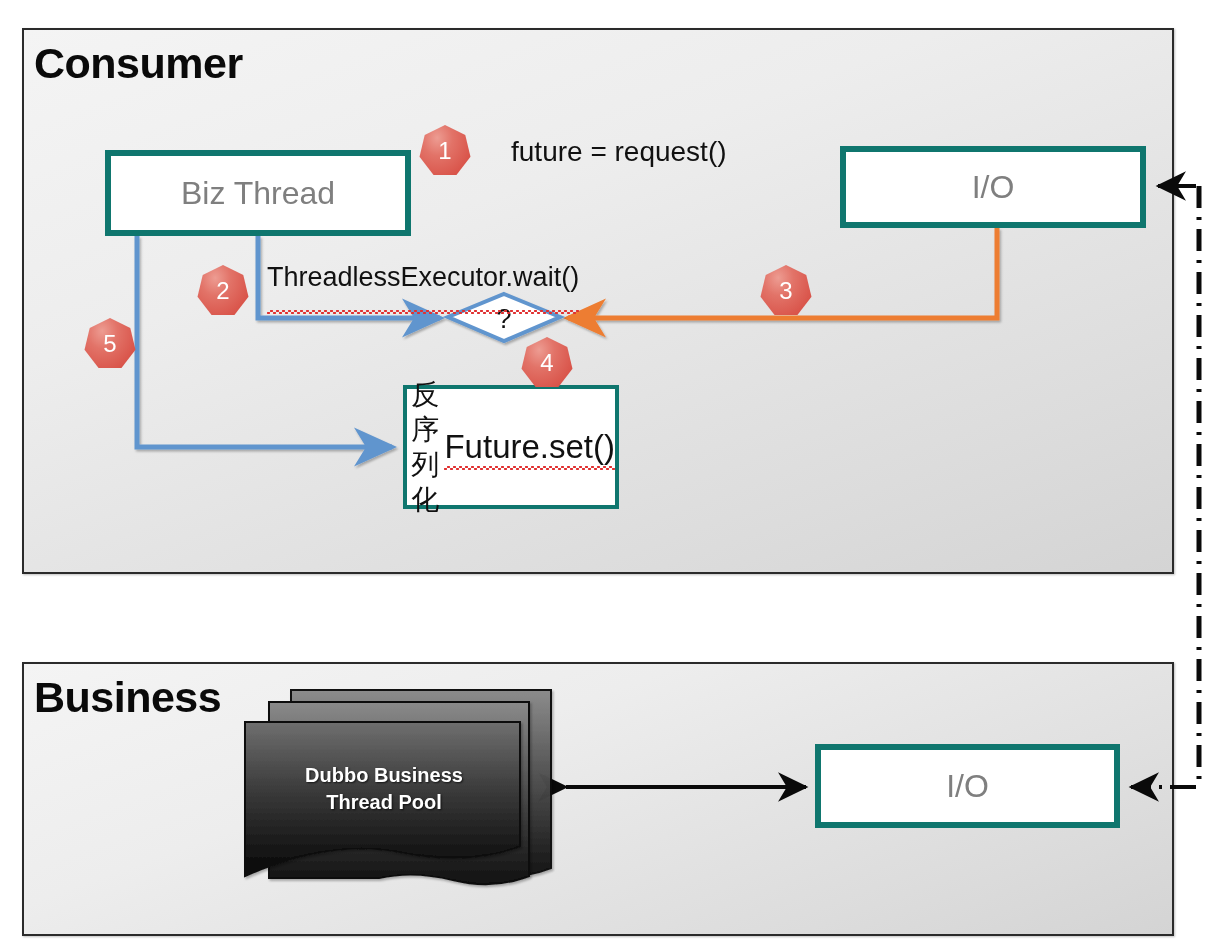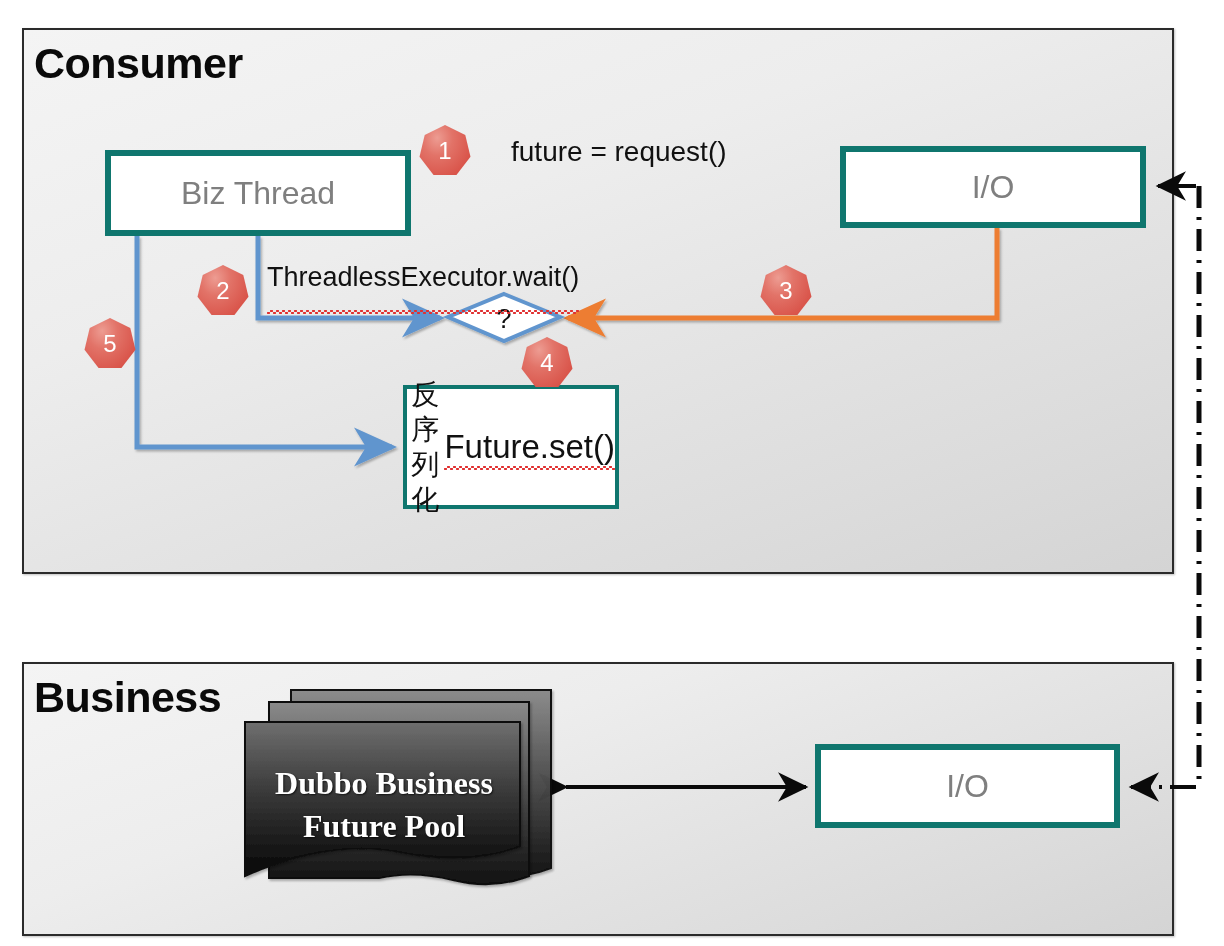--- a/index.html
+++ b/index.html
@@ -138,26 +138,25 @@
   
   #dubbo-pool {
     position: absolute;
     left: 243px; top: 684px; width: 314px; height: 208px;
   }
   #dubbo-pool .pool-text {
     position: absolute;
     left: 6px; top: 78px; width: 270px;
     text-align: center;
     color: #ffffff;
-    font-size: 32px;
+    font-size: 20px;
     font-weight: bold;
     line-height: 1.35;
     text-shadow: 1px 1px 2px rgba(0,0,0,0.7);
     pointer-events: none;
-    font-family: Liberation Serif, serif;
   }
 </style>
 </head>
 <body>
 
 <div id="stage">
 
   <div class="panel" id="consumer-panel"></div>
   <div class="panel" id="provider-panel"></div>
 
@@ -251,21 +250,21 @@
     </span>
   </div>
 
   <div class="box" id="provider-io-box">
     <span>I/O</span>
   </div>
 
   <div id="dubbo-pool">
     <div class="pool-text">
       <div>Dubbo Business</div>
-      <div>Future Pool</div>
+      <div>Thread Pool</div>
     </div>
   </div>
 
   <div class="label" id="future-request-label">future = request()</div>
 
   <div class="label" id="wait-label">
     <span>ThreadlessExecutor.wait()</span>
     <span class="squiggle"></span>
   </div>
 

